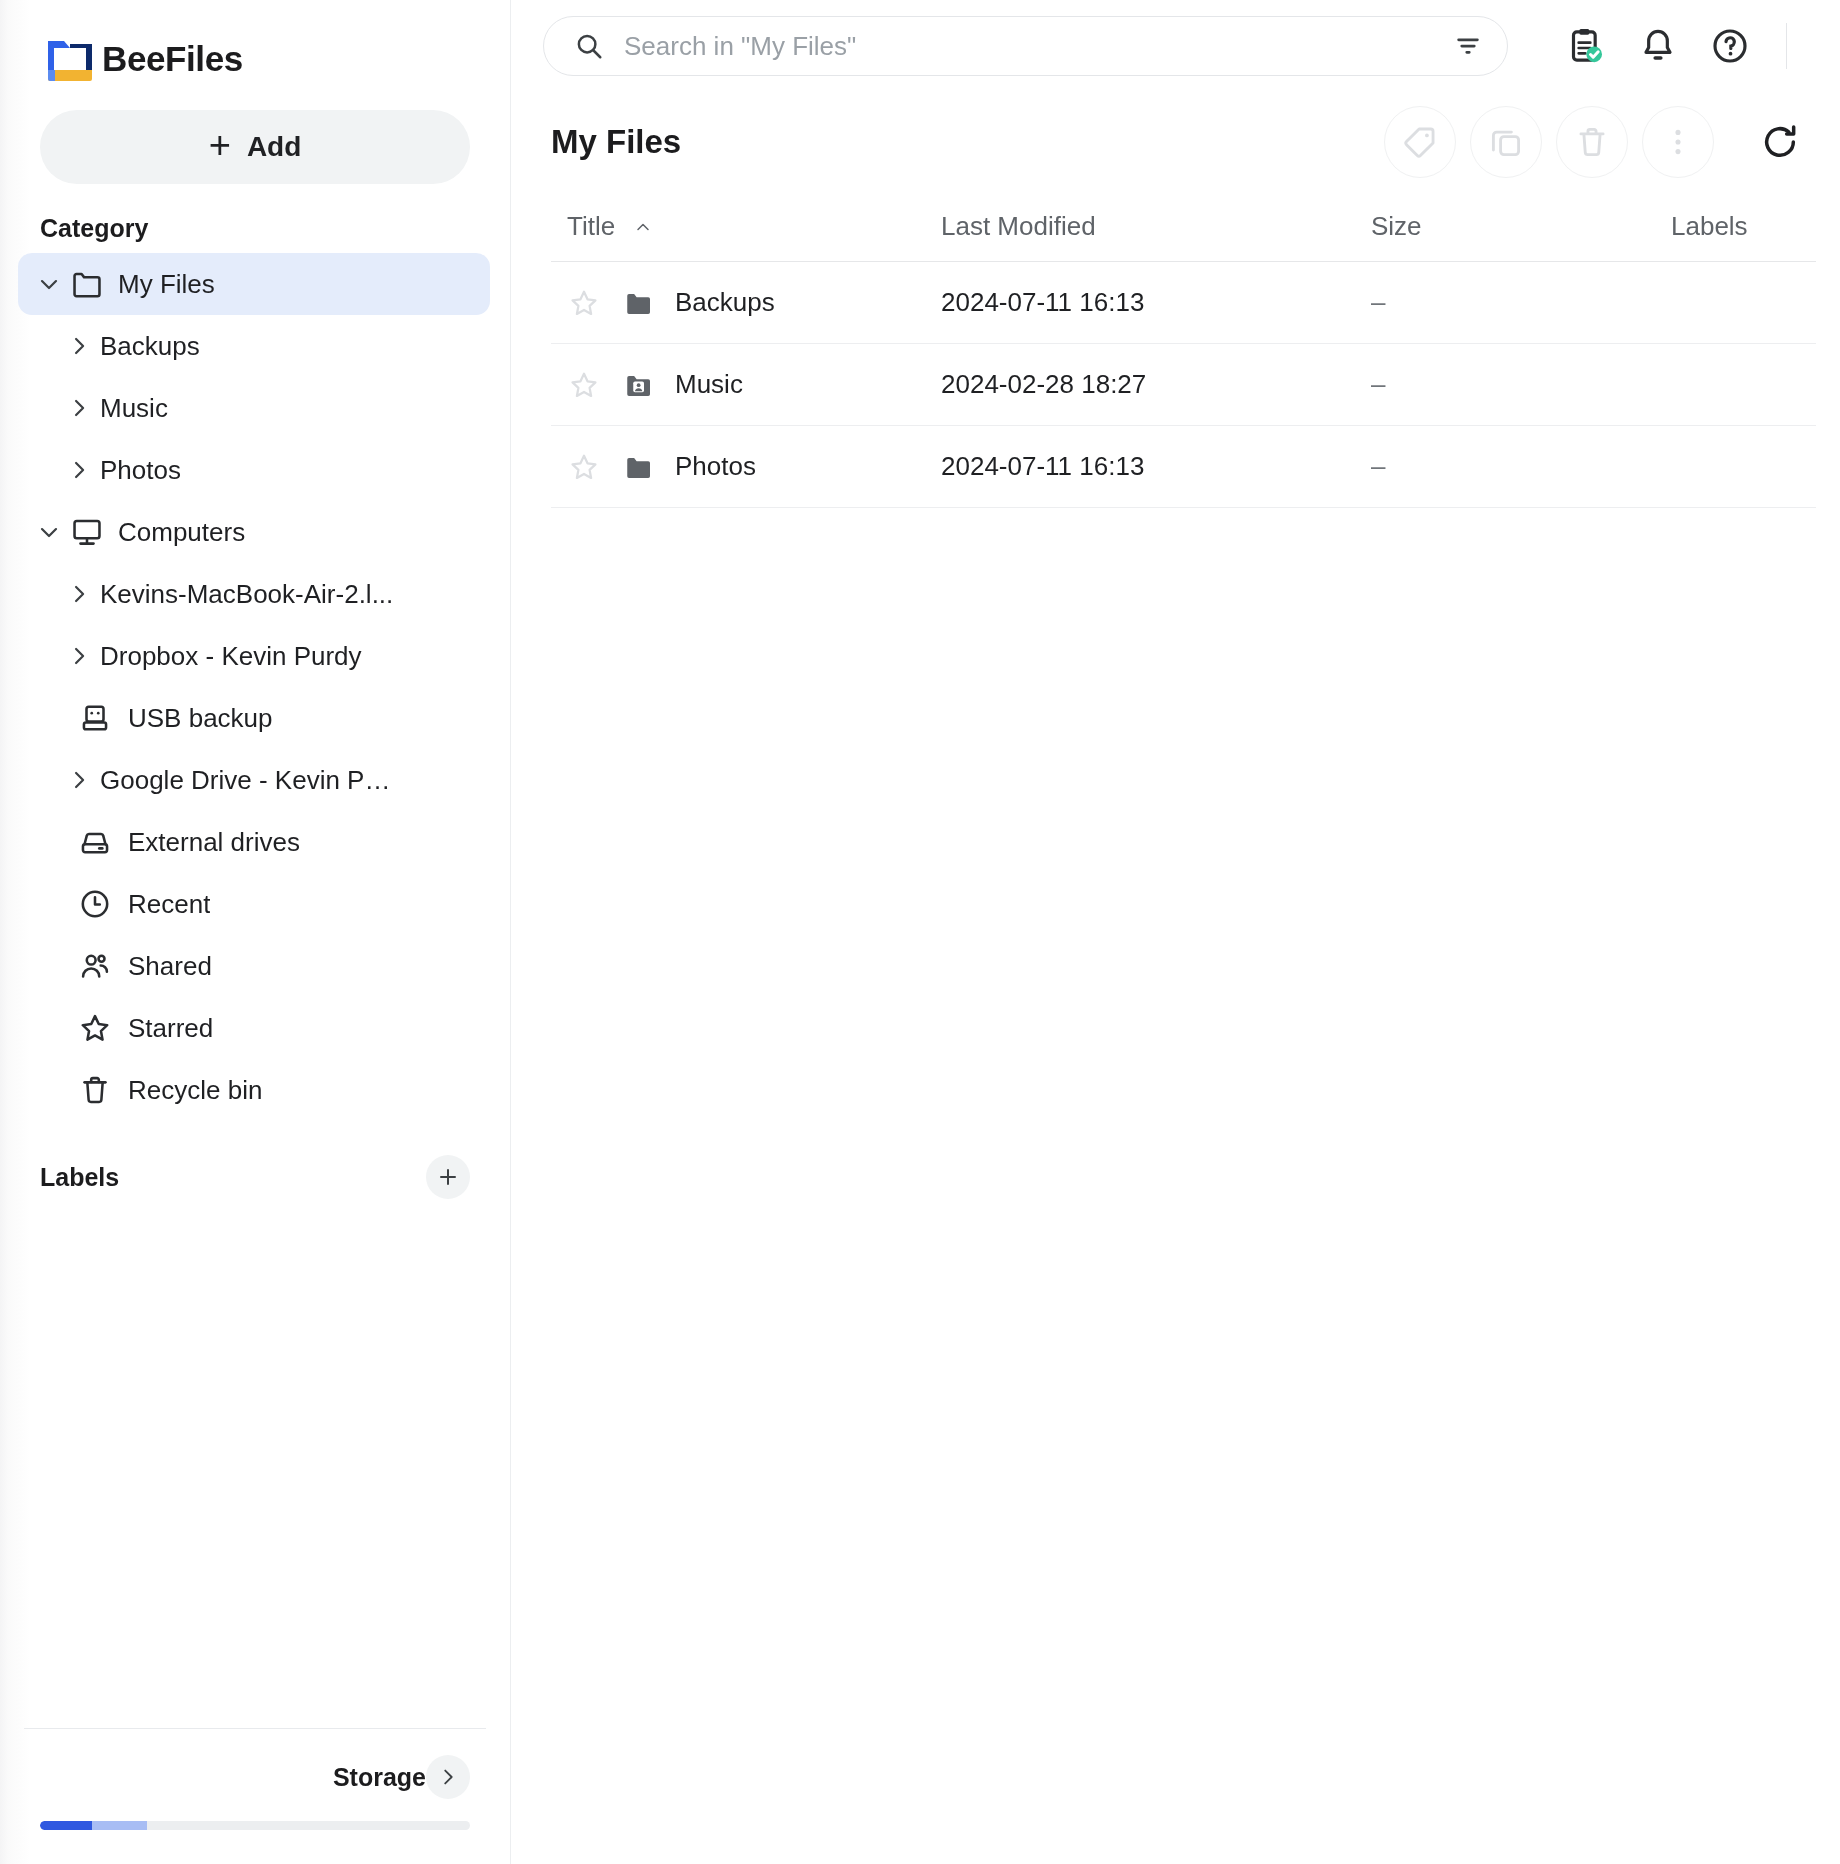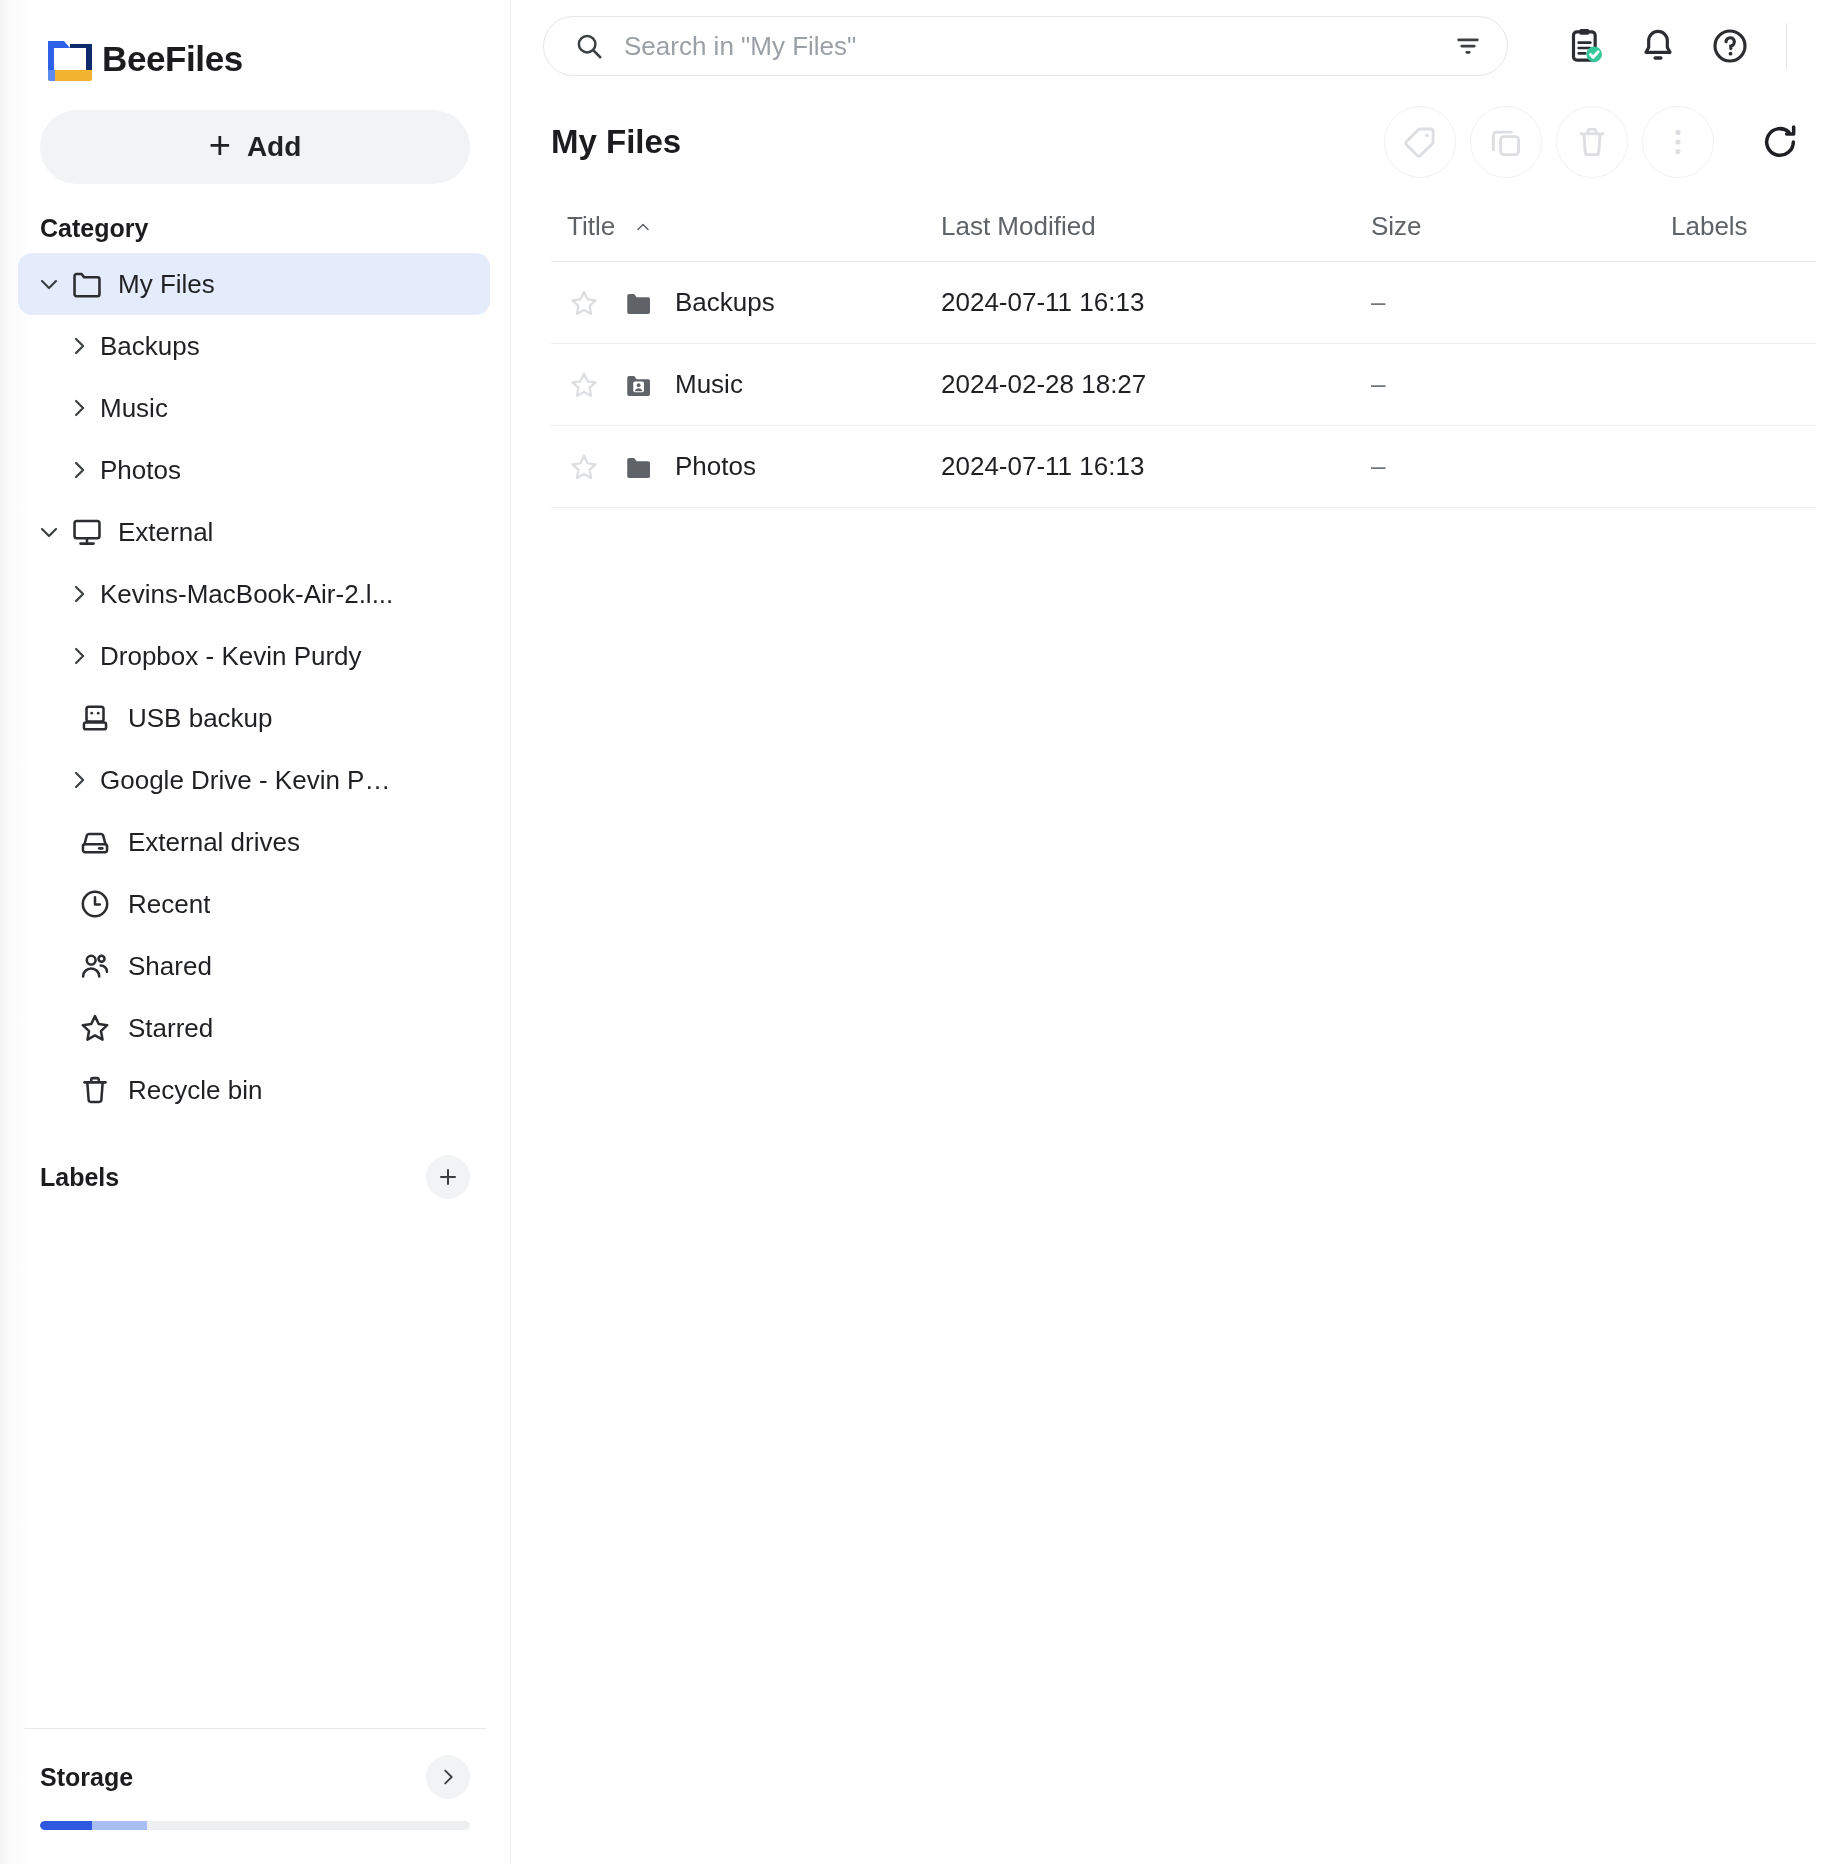--- a/index.html
+++ b/index.html
@@ -90,21 +90,21 @@
     display: flex; align-items: center; justify-content: center;
   }
 
   .sidebar-spacer { flex: 1 1 auto; }
 
   .storage {
     border-top: 1px solid #e8eaed;
     margin: 0 24px;
     padding: 26px 16px 34px 16px;
   }
-  .storage-head { display:flex; align-items:center; justify-content:space-between; }
+  .storage-head { display:flex; align-items:center; justify-content:flex-end;margin-left:30px; }
   .storage-title { font-size: 25px; font-weight: 700; color: #1c1c1e; }
   .storage-bar {
     margin-top: 22px;
     height: 9px; border-radius: 6px; background: #eceef0;
     display: flex; overflow: hidden;
   }
   .seg-a { background: #2f58e0; height: 100%; border-radius: 6px 0 0 6px; }
   .seg-b { background: #a8bdf4; height: 100%; }
   .storage-text {
     margin-top: 18px;
@@ -257,21 +257,21 @@
               <path d="M6 9.5 l6 6 l6 -6" fill="none" stroke="#3c4043" stroke-width="1.9" stroke-linecap="round" stroke-linejoin="round"></path>
             </svg>
           </span>
           <span class="nav-icon">
             <svg width="34" height="34" viewBox="0 0 24 24">
               <rect x="3.2" y="4.2" width="17.6" height="12.2" rx="1.6" fill="none" stroke="#2b2d30" stroke-width="1.8" stroke-linecap="round" stroke-linejoin="round"></rect>
               <path d="M7.4 20.2 h9.2" fill="none" stroke="#2b2d30" stroke-width="1.8" stroke-linecap="round" stroke-linejoin="round"></path>
               <path d="M12 16.4 v3.8" fill="none" stroke="#2b2d30" stroke-width="1.8" stroke-linecap="round" stroke-linejoin="round"></path>
             </svg>
           </span>
-          <span class="nav-label">External</span>
+          <span class="nav-label">Computers</span>
         </div>
         <div class="nav-item child">
           <span class="caret">
             <svg width="28" height="28" viewBox="0 0 24 24">
               <path d="M9.5 6 l6 6 l-6 6" fill="none" stroke="#3c4043" stroke-width="1.9" stroke-linecap="round" stroke-linejoin="round"></path>
             </svg>
           </span>
           <span class="nav-label">Kevins-MacBook-Air-2.l...</span>
         </div>
         <div class="nav-item child">

